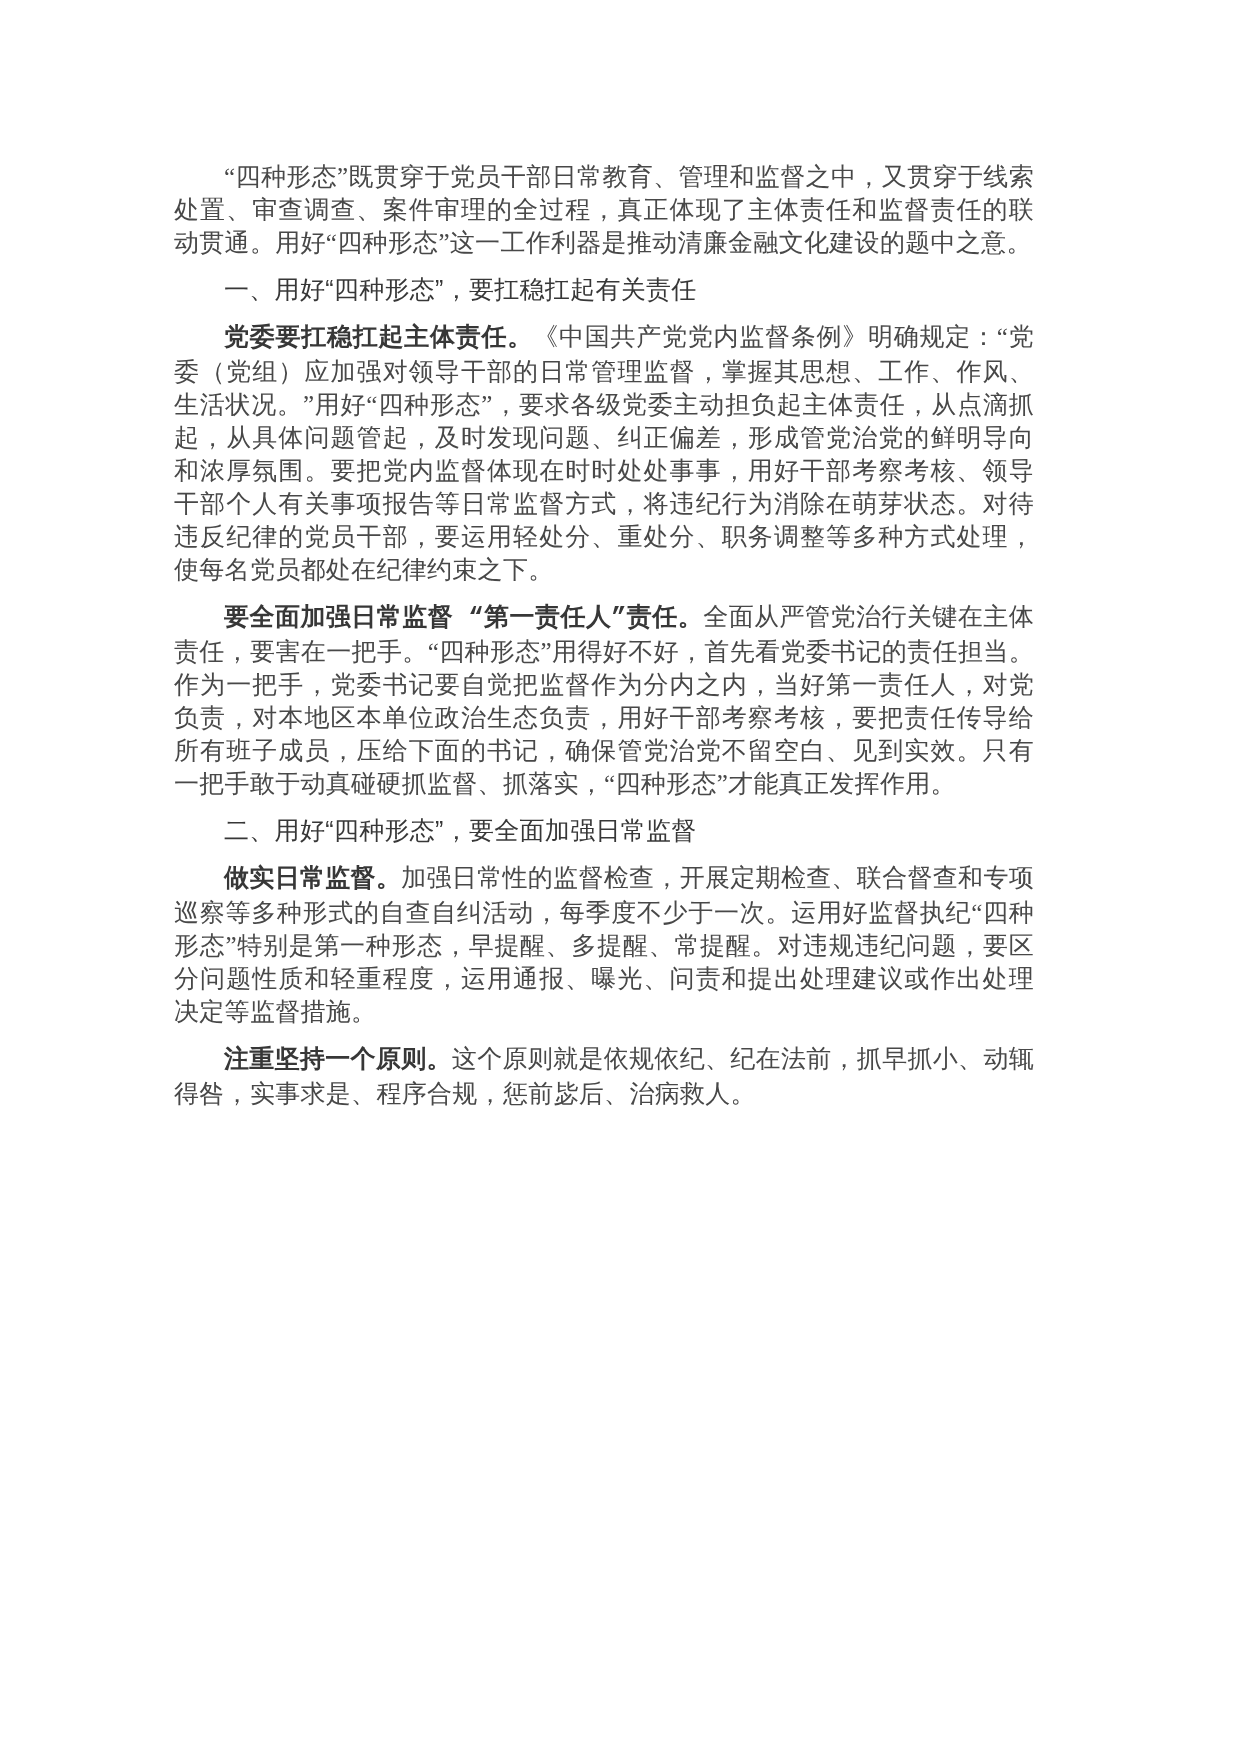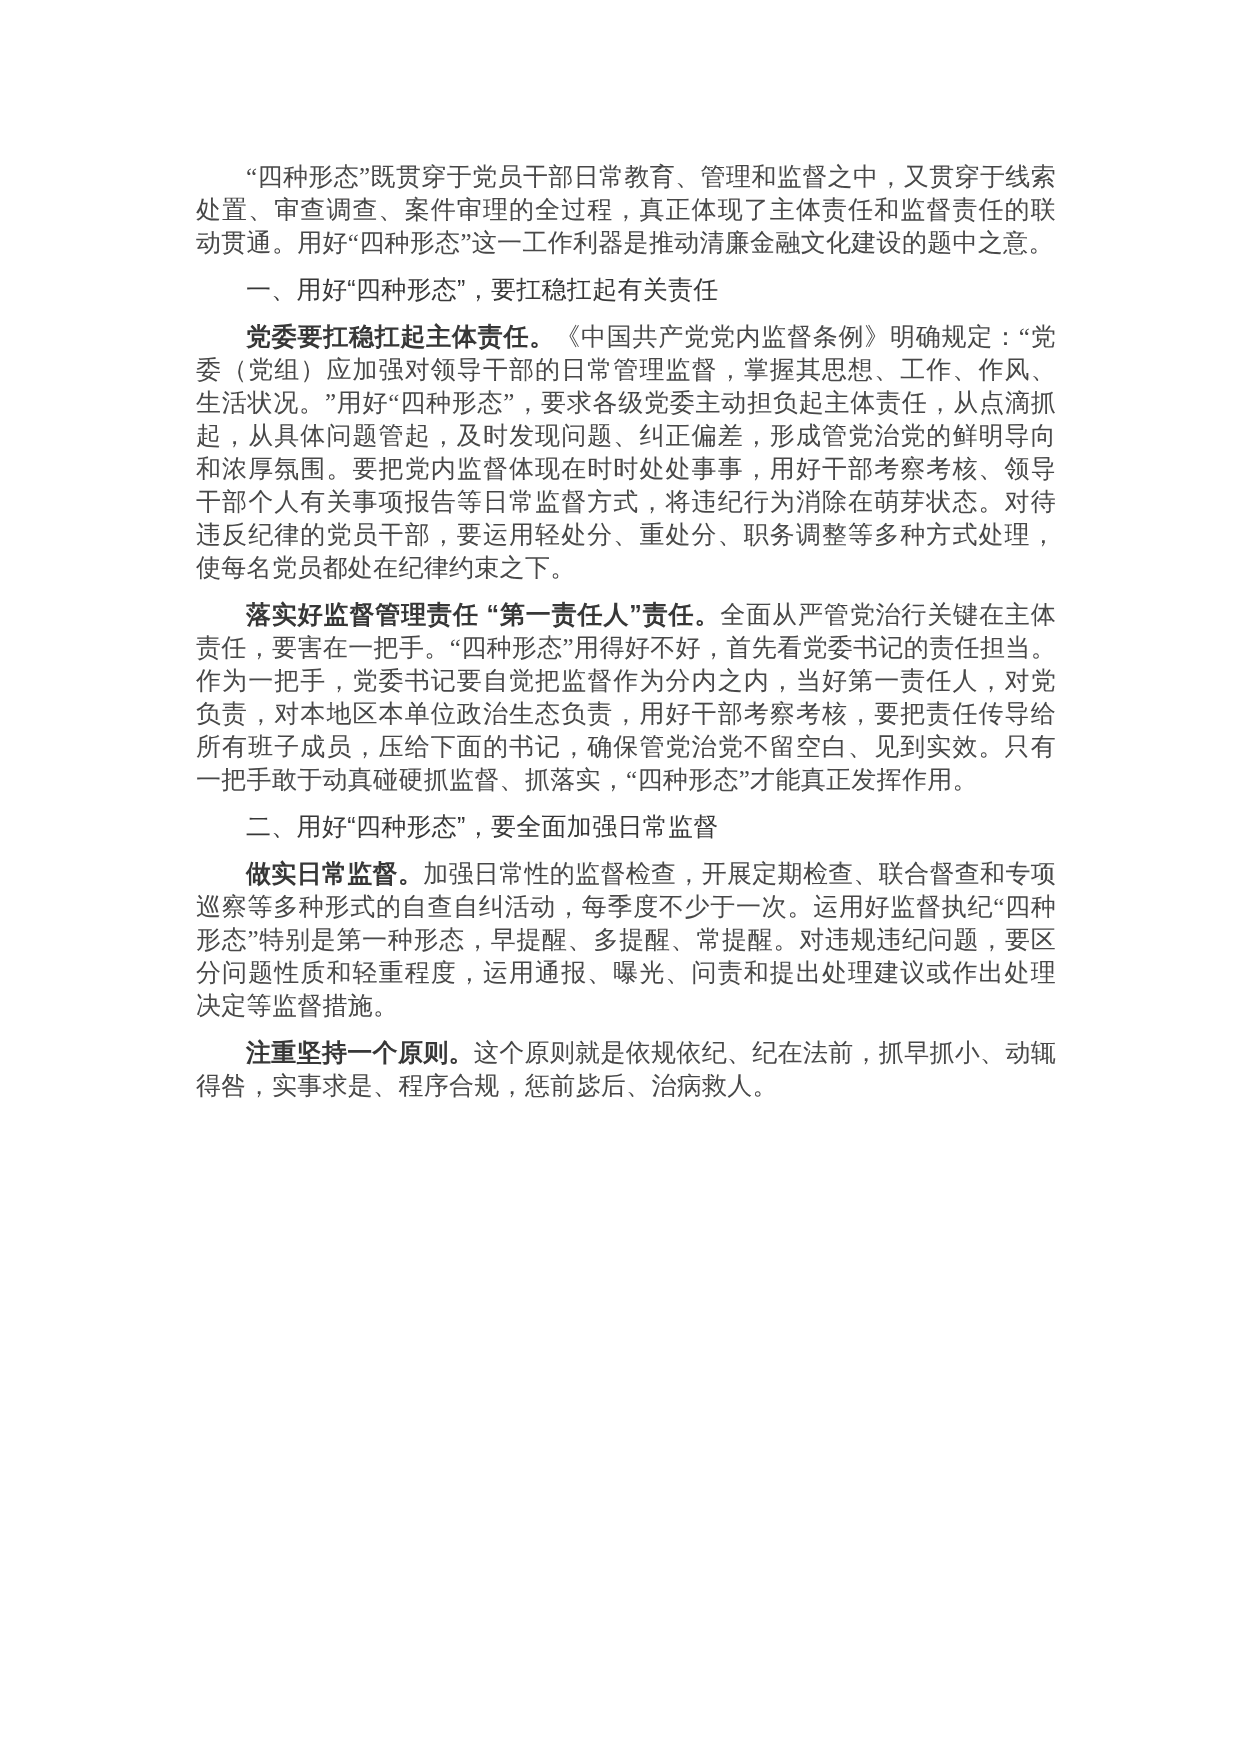--- a/index.html
+++ b/index.html
@@ -16,21 +16,21 @@
   .page {
     position: absolute;
     left: 0;
     top: 0;
     width: 1240px;
     height: 1754px;
     background: #ffffff;
   }
   .content {
     position: absolute;
-    left: 196px;
+    left: 174px;
     top: 160px;
     width: 860px;
     font-family: "Liberation Serif", "DejaVu Serif", serif;
     font-size: 25px;
     line-height: 33px;
     color: #484848;
     text-align: justify;
     letter-spacing: 0.3px;
   }
   .content p {
@@ -40,38 +40,38 @@
   .section-heading {
     margin: 0 0 14px 0;
     text-indent: 2em;
     font-family: "Liberation Sans", "DejaVu Sans", sans-serif;
     font-weight: normal;
     font-size: 25px;
     line-height: 33px;
     color: #373737;
   }
   .lead {
-    font-family: Liberation Sans, sans-serif;
+    font-family: Liberation Mono, monospace;
     font-weight: bold;
     color: #373737;
   }
 </style>
 </head>
 <body>
 
 <div class="page">
   <div class="content">
 
     <p><span>“四种形态”既贯穿于党员干部日常教育、管理和监督之中，又贯穿于线索处置、审查调查、案件审理的全过程，真正体现了主体责任和监督责任的联动贯通。用好“四种形态”这一工作利器是推动清廉金融文化建设的题中之意。</span></p>
 
     <h2 class="section-heading">一、用好“四种形态”，要扛稳扛起有关责任</h2>
 
     <p><span class="lead">党委要扛稳扛起主体责任。</span><span>《中国共产党党内监督条例》明确规定：“党委（党组）应加强对领导干部的日常管理监督，掌握其思想、工作、作风、生活状况。”用好“四种形态”，要求各级党委主动担负起主体责任，从点滴抓起，从具体问题管起，及时发现问题、纠正偏差，形成管党治党的鲜明导向和浓厚氛围。要把党内监督体现在时时处处事事，用好干部考察考核、领导干部个人有关事项报告等日常监督方式，将违纪行为消除在萌芽状态。对待违反纪律的党员干部，要运用轻处分、重处分、职务调整等多种方式处理，使每名党员都处在纪律约束之下。</span></p>
 
-    <p><span class="lead">落实好监督管理责任 “第一责任人”责任。</span><span>全面从严管党治行关键在主体责任，要害在一把手。“四种形态”用得好不好，首先看党委书记的责任担当。作为一把手，党委书记要自觉把监督作为分内之内，当好第一责任人，对党负责，对本地区本单位政治生态负责，用好干部考察考核，要把责任传导给所有班子成员，压给下面的书记，确保管党治党不留空白、见到实效。只有一把手敢于动真碰硬抓监督、抓落实，“四种形态”才能真正发挥作用。</span></p>
+    <p><span class="lead">要全面加强日常监督 “第一责任人”责任。</span><span>全面从严管党治行关键在主体责任，要害在一把手。“四种形态”用得好不好，首先看党委书记的责任担当。作为一把手，党委书记要自觉把监督作为分内之内，当好第一责任人，对党负责，对本地区本单位政治生态负责，用好干部考察考核，要把责任传导给所有班子成员，压给下面的书记，确保管党治党不留空白、见到实效。只有一把手敢于动真碰硬抓监督、抓落实，“四种形态”才能真正发挥作用。</span></p>
 
 
     <h2 class="section-heading">二、用好“四种形态”，要全面加强日常监督</h2>
 
 
 
     <p><span class="lead">做实日常监督。</span><span>加强日常性的监督检查，开展定期检查、联合督查和专项巡察等多种形式的自查自纠活动，每季度不少于一次。运用好监督执纪“四种形态”特别是第一种形态，早提醒、多提醒、常提醒。对违规违纪问题，要区分问题性质和轻重程度，运用通报、曝光、问责和提出处理建议或作出处理决定等监督措施。</span></p>
 
 
     <p><span class="lead">注重坚持一个原则。</span><span>这个原则就是依规依纪、纪在法前，抓早抓小、动辄得咎，实事求是、程序合规，惩前毖后、治病救人。</span></p>

